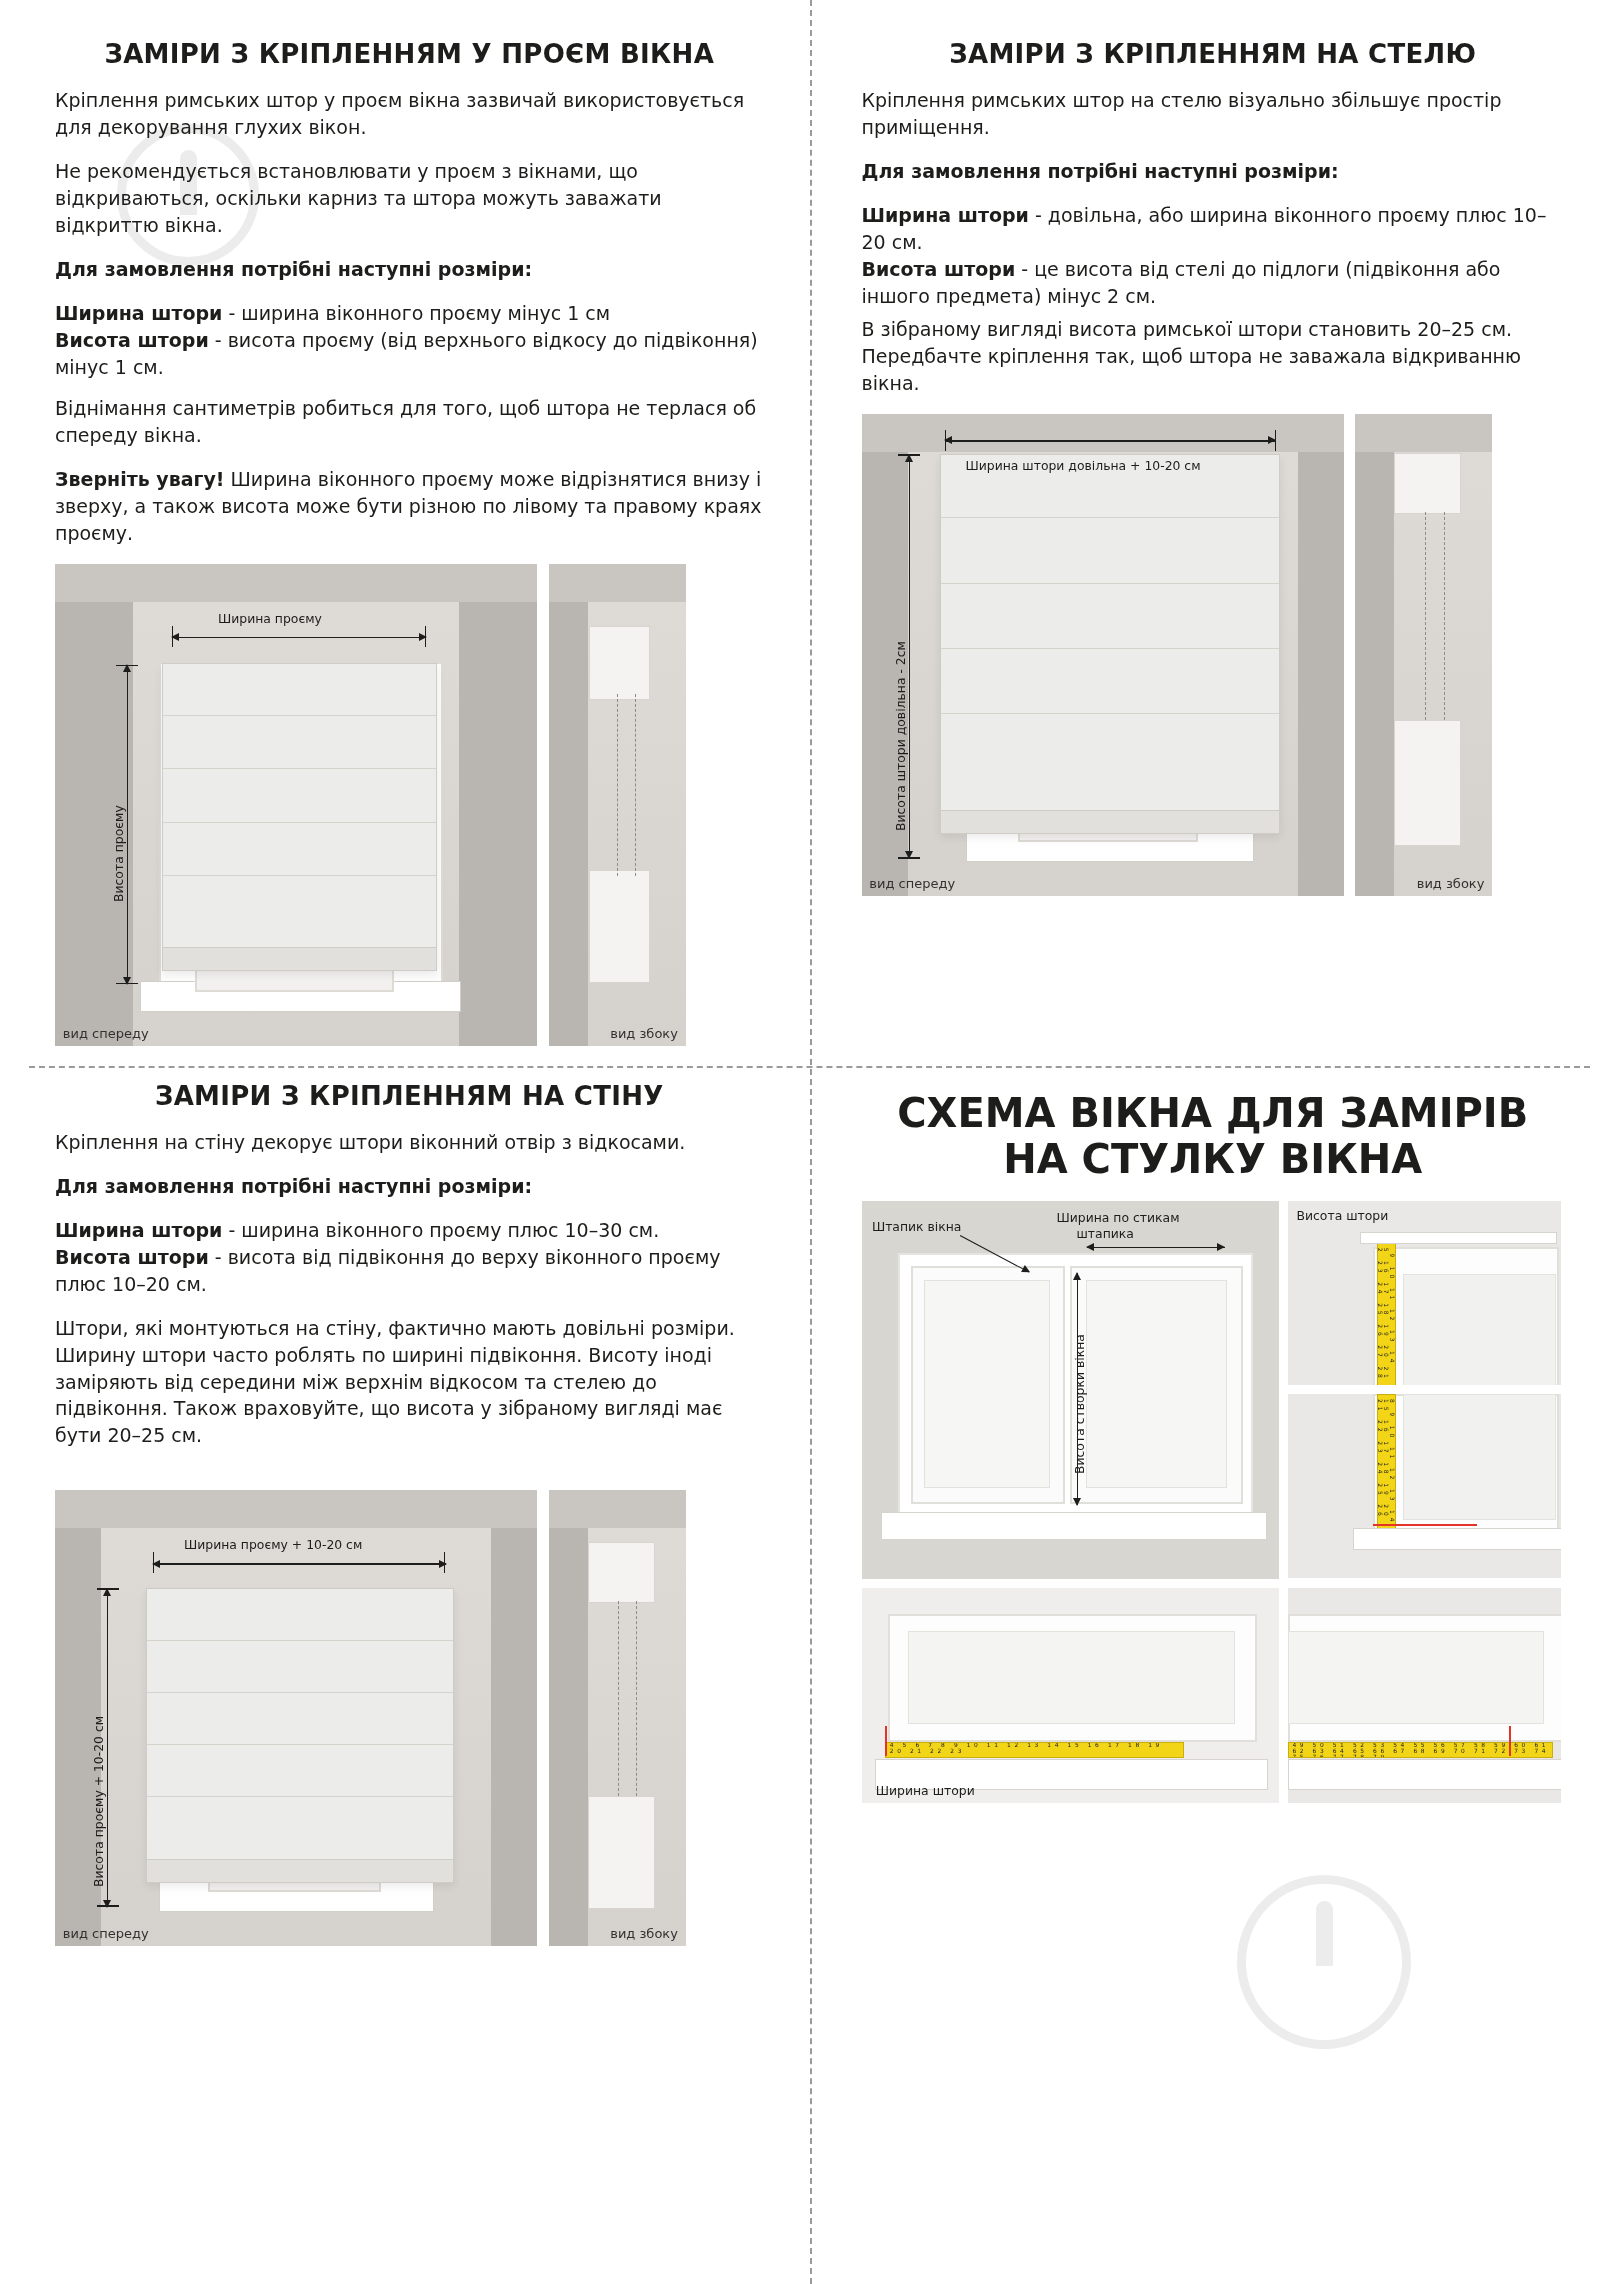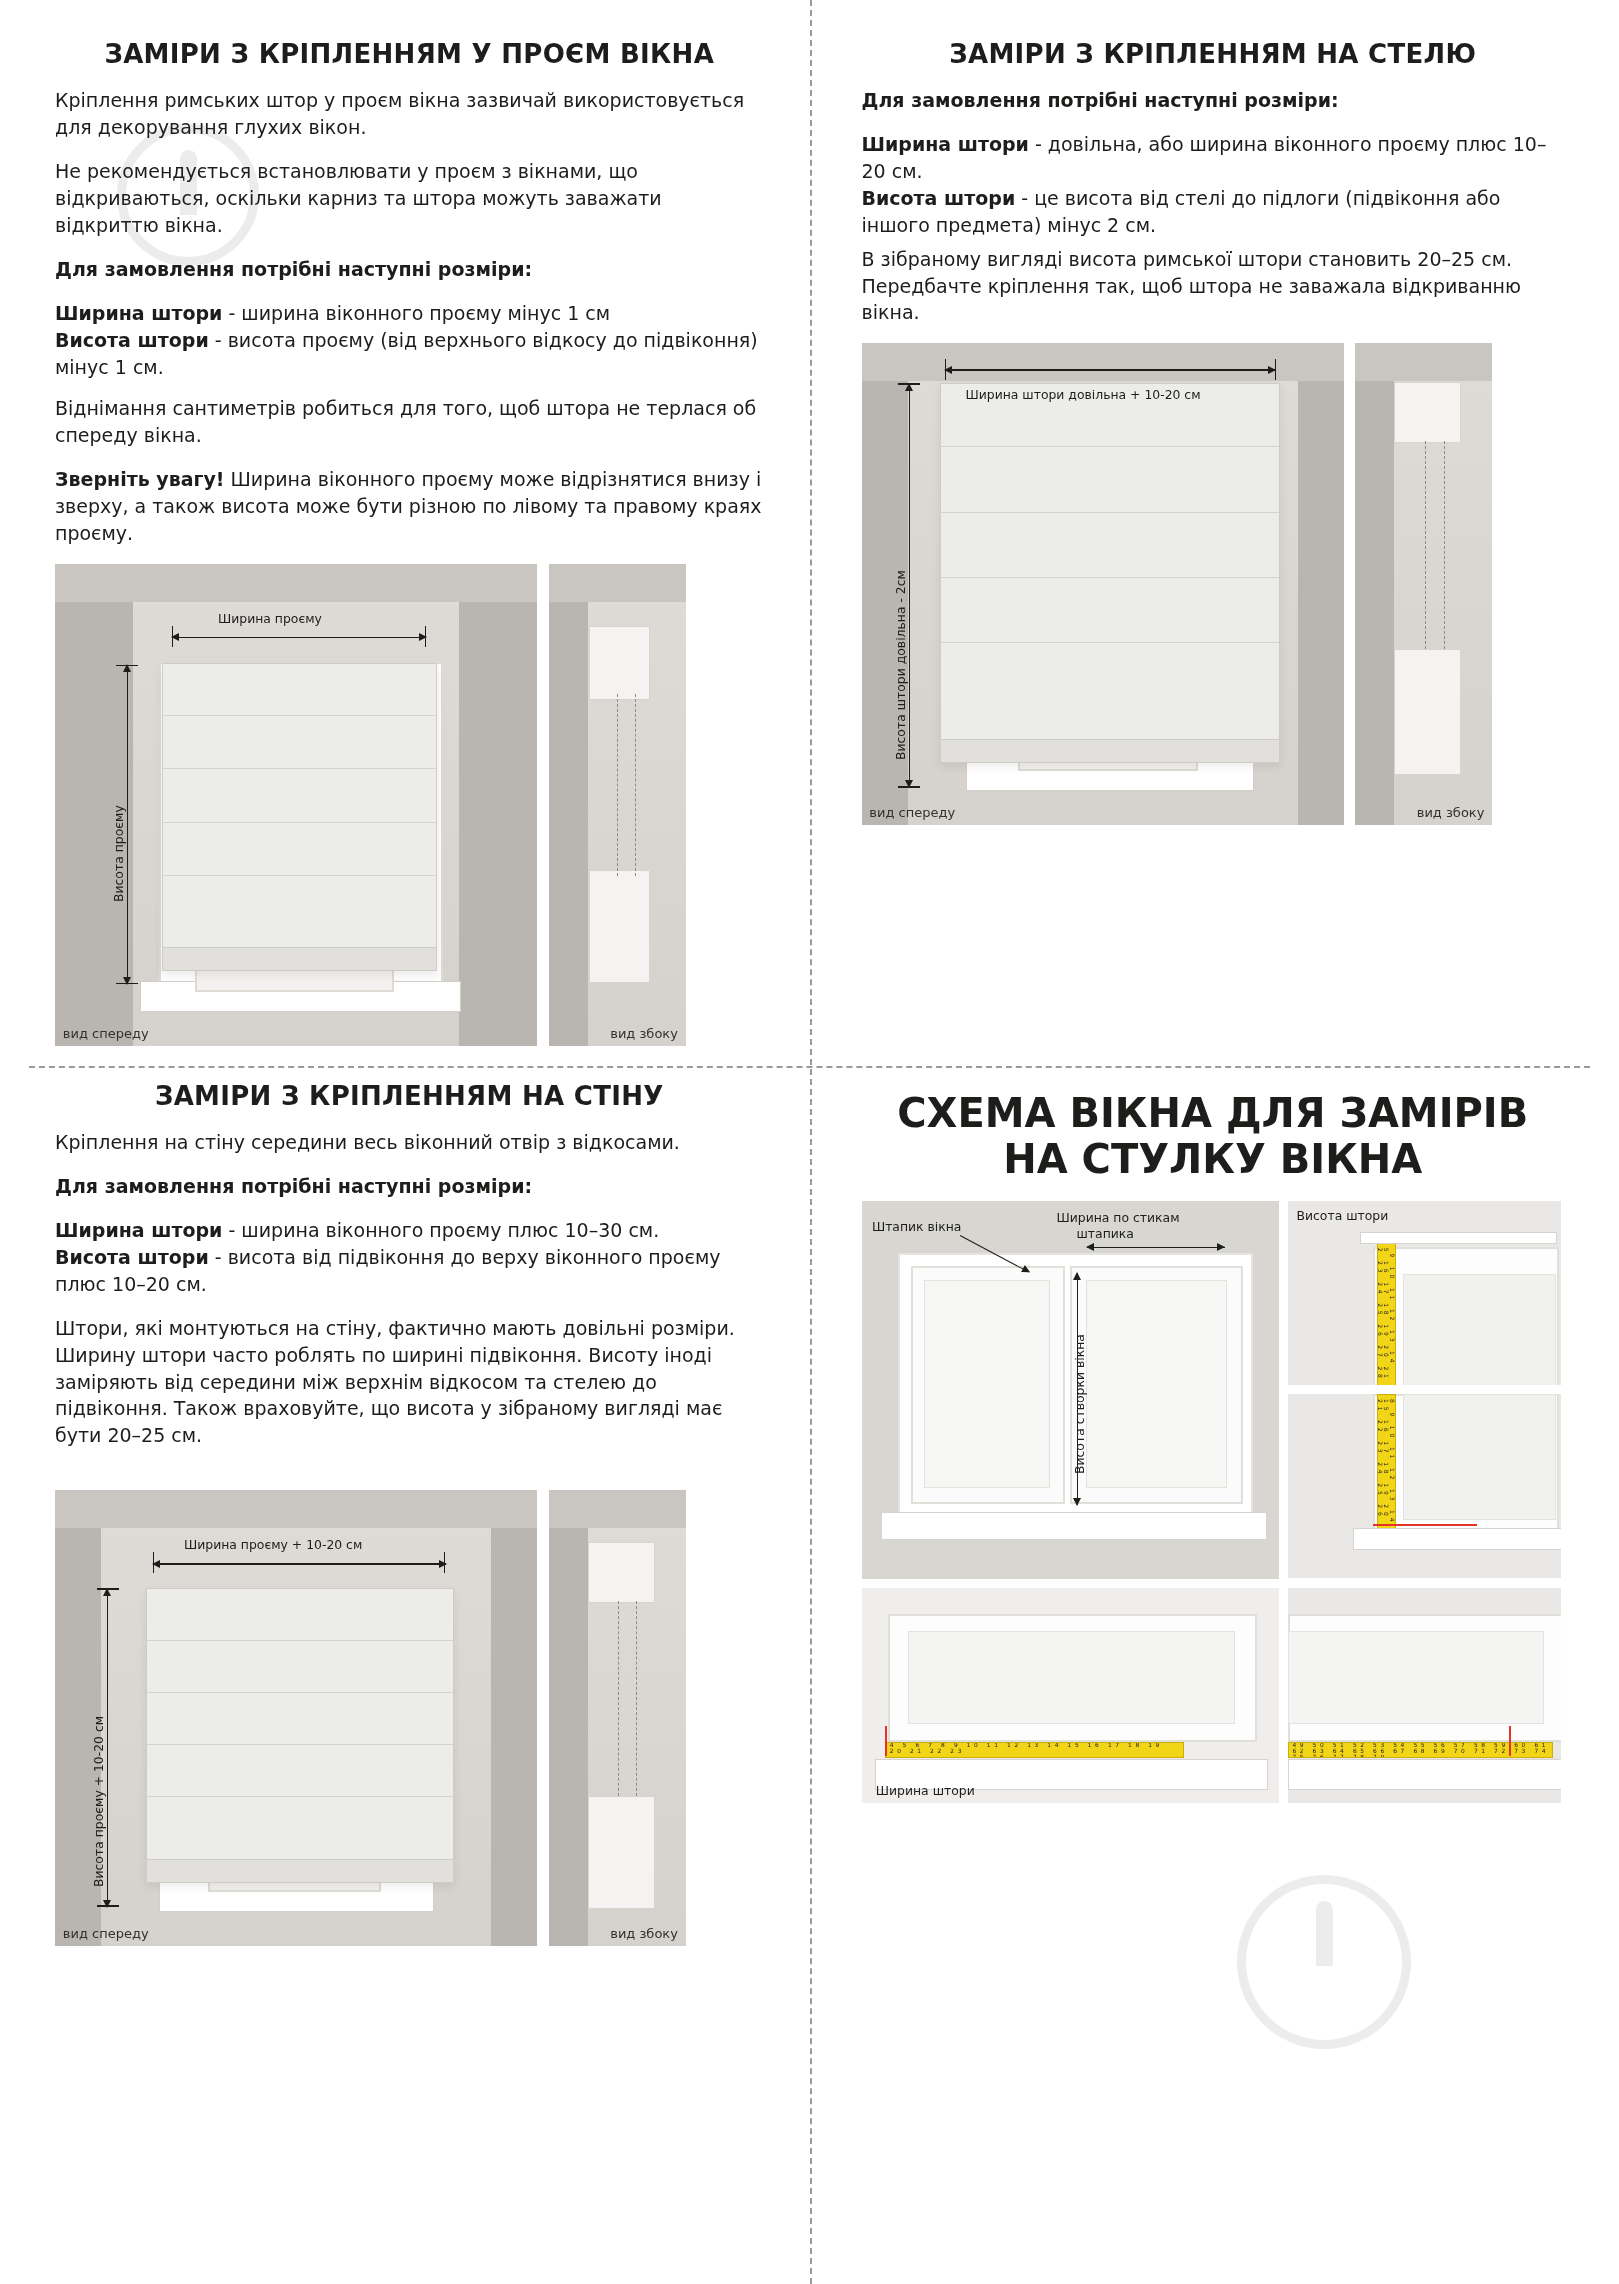--- a/index.html
+++ b/index.html
@@ -286,20 +286,21 @@
           <div class="dashline" style="left:68px;top:130px;height:182px"></div>
           <div class="dashline" style="left:86px;top:130px;height:182px"></div>
           <div class="caption r">вид збоку</div>
         </div>
       </div>
     </div>
 
     <div class="cell right">
       <h2 class="block-title">ЗАМІРИ З КРІПЛЕННЯМ НА СТЕЛЮ</h2>
 
+      <p>Кріплення римських штор на стелю візуально збільшує простір приміщення.</p>
       <p><b>Для замовлення потрібні наступні розміри:</b></p>
 
       <p class="tight">
         <b>Ширина штори</b><span> - довільна, або ширина віконного проєму плюс 10–20 см.</span><br>
         <b>Висота штори</b><span> - це висота від стелі до підлоги (підвіконня або іншого предмета) мінус 2 см.</span>
       </p>
       <p>В зібраному вигляді висота римської штори становить 20–25 см. Передбачте кріплення так, щоб штора не заважала відкриванню вікна.</p>
 
       <div class="illus">
         <div class="front-view">
@@ -347,21 +348,21 @@
     </div>
   </div>
 
   <div class="hsep"></div>
 
   <div class="grid">
 
     <div class="cell left">
       <h2 class="block-title">ЗАМІРИ З КРІПЛЕННЯМ НА СТІНУ</h2>
 
-      <p>Кріплення на стіну середини весь віконний отвір з відкосами.</p>
+      <p>Кріплення на стіну декорує штори віконний отвір з відкосами.</p>
       <p><b>Для замовлення потрібні наступні розміри:</b></p>
 
       <p class="tight">
         <b>Ширина штори</b><span> - ширина віконного проєму плюс 10–30 см.</span><br>
         <b>Висота штори</b><span> - висота від підвіконня до верху віконного проєму плюс 10–20 см.</span>
       </p>
       <p style="margin-top:17px">Штори, які монтуються на стіну, фактично мають довільні розміри. Ширину штори часто роблять по ширині підвіконня. Висоту іноді заміряють від середини між верхнім відкосом та стелею до підвіконня. Також враховуйте, що висота у зібраному вигляді має бути 20–25 см.</p>
 
       <div class="illus small" style="margin-top:41px">
         <div class="front-view">

